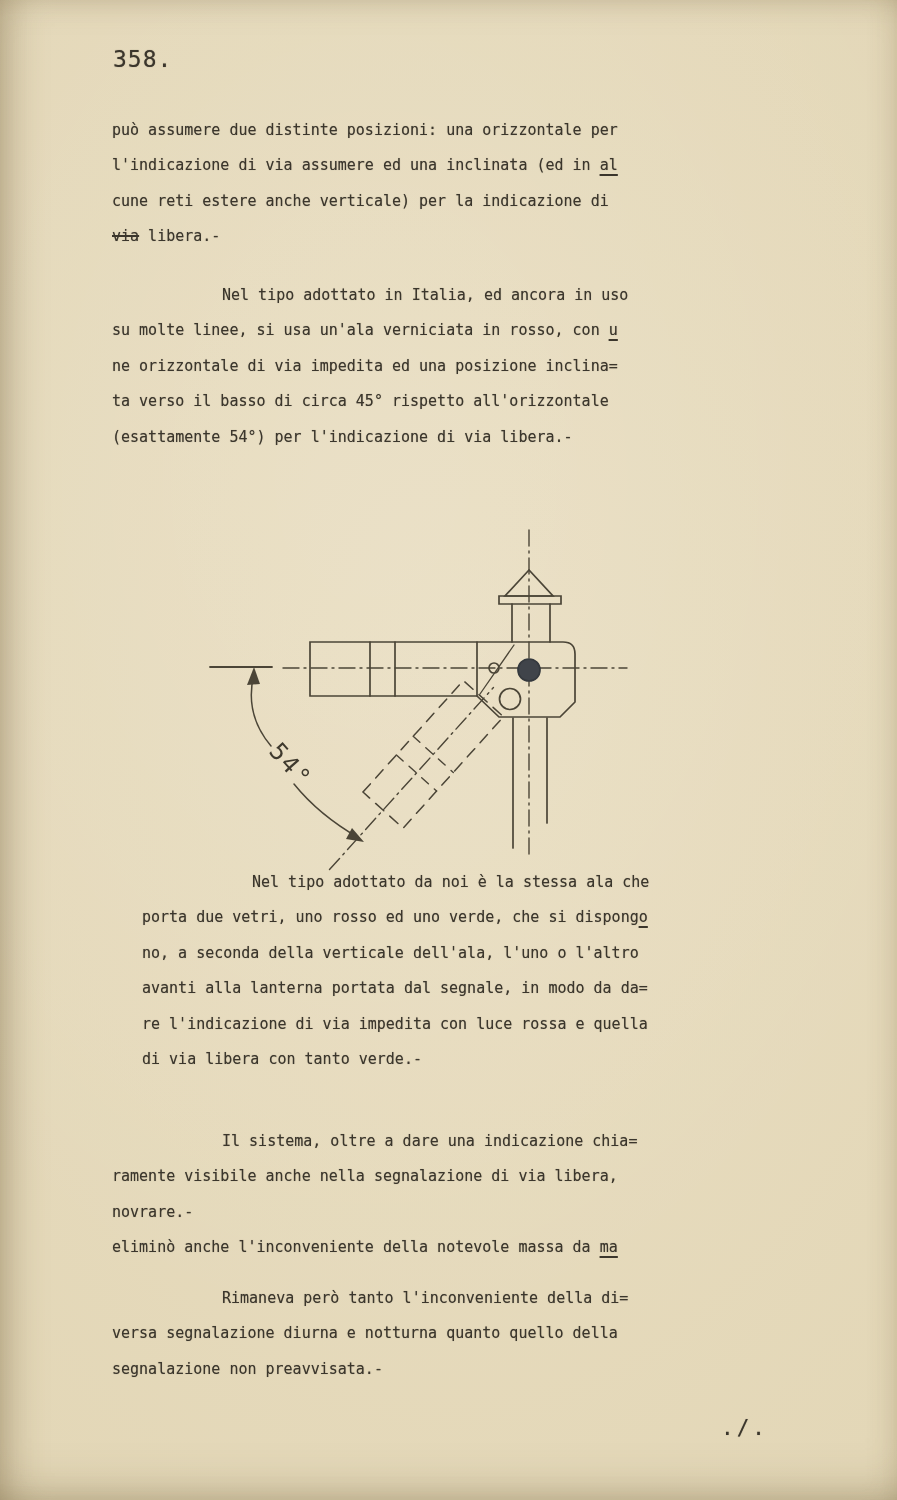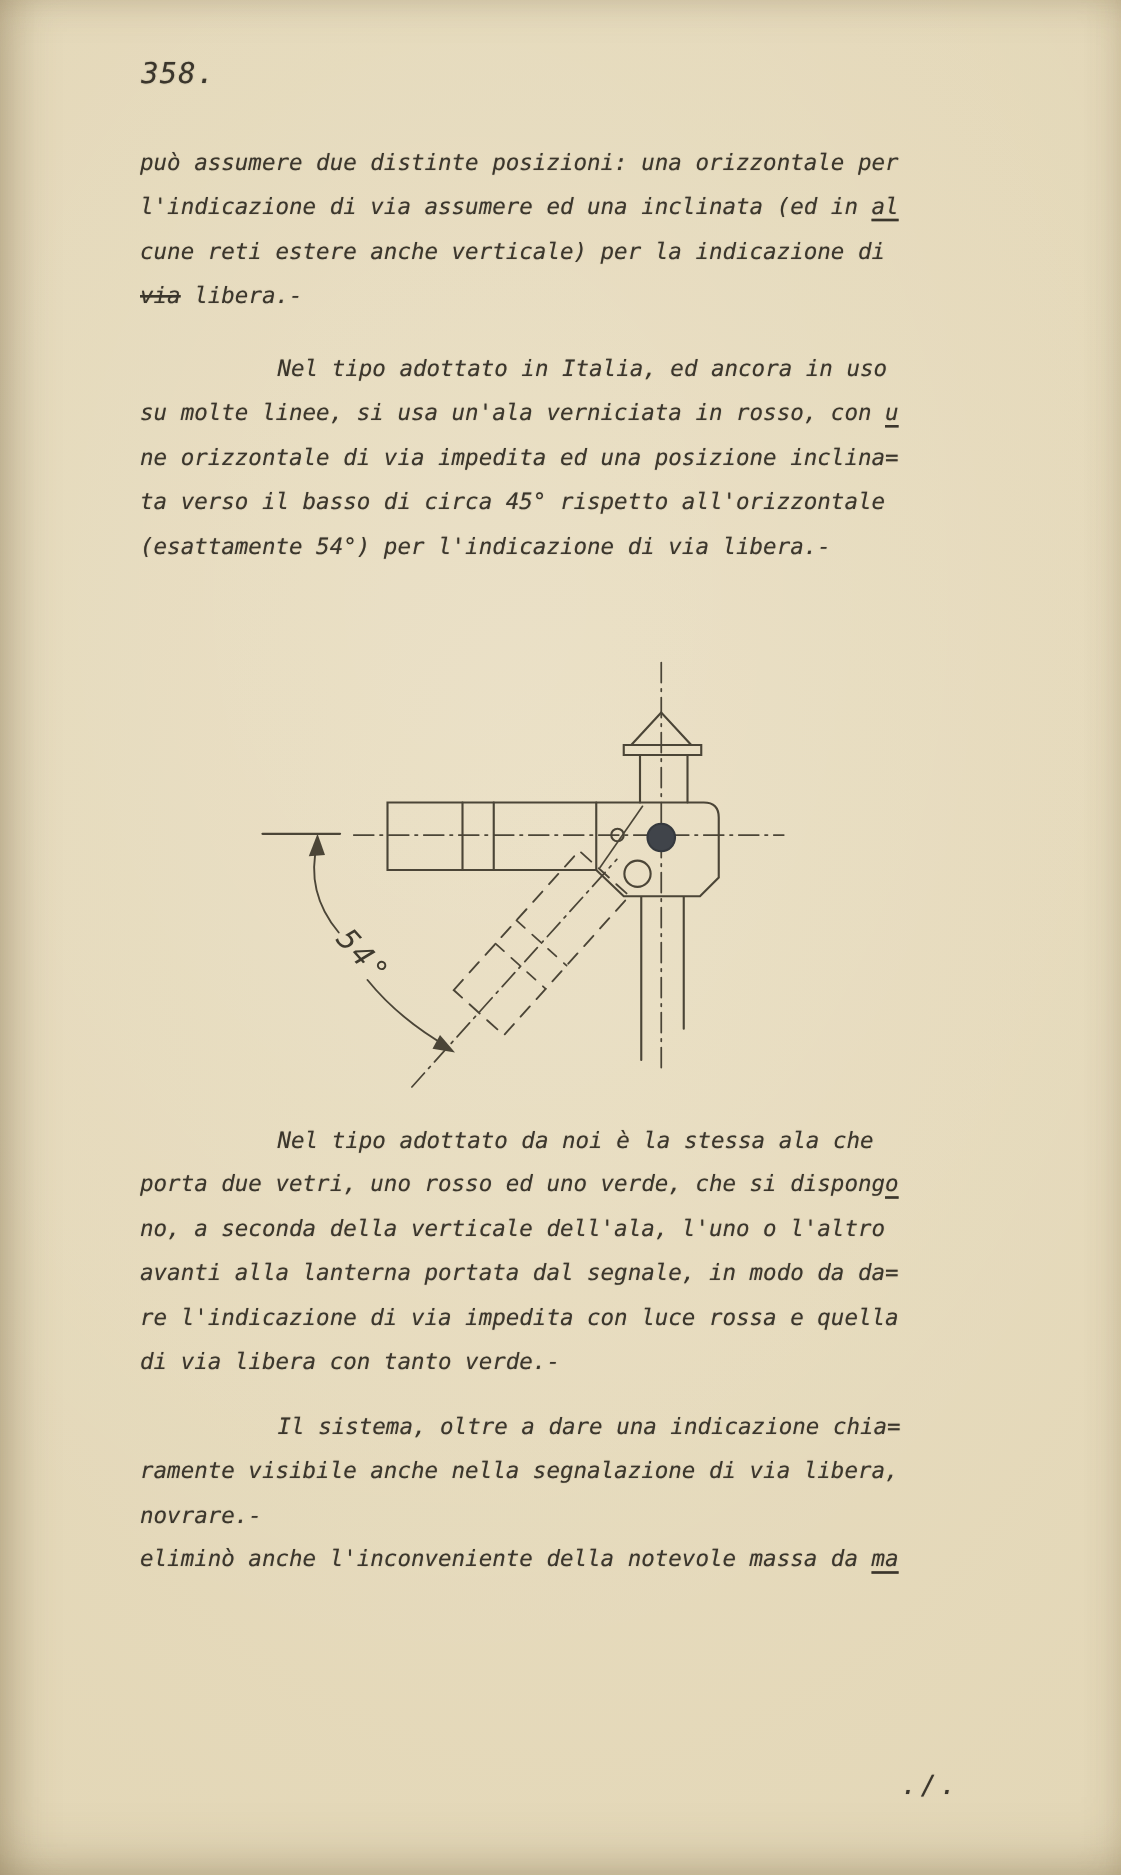--- a/index.html
+++ b/index.html
@@ -12,38 +12,37 @@
     position:relative;width:897px;height:1500px;overflow:hidden;
     background:
       radial-gradient(ellipse 120% 100% at 42% 32%, rgba(255,255,255,0.10), rgba(0,0,0,0) 60%),
       radial-gradient(ellipse 140% 120% at 50% 45%, #e9dec2 0%, #e3d7b7 55%, #d5c69f 100%);
     box-shadow:
       inset 28px 0 40px -22px rgba(110,90,55,0.40),
       inset -16px 0 34px -22px rgba(110,90,55,0.25),
       inset 0 -30px 50px -28px rgba(100,82,45,0.35),
       inset 0 22px 40px -28px rgba(115,95,60,0.22);
     color:#3b362c;
-    font-style:italic;
   }
   .page-number{
     position:absolute;left:113px;top:46px;
     font-size:23px;letter-spacing:1px;
     text-shadow:0 0 1px rgba(59,54,44,.55);
   }
   .paras{position:absolute;left:0;top:0;width:100%;height:100%;}
   .para{
     position:absolute;left:112px;width:730px;
-    font-size:18px;line-height:35.4px;
+    font-size:15px;line-height:35.4px;
     text-shadow:0 0 0.8px rgba(59,54,44,.5);
   }
   .para .line{white-space:pre;height:35.4px;}
   .para:not(:nth-child(1)) .line:first-child{text-indent:110px;}
   .para:nth-child(1){top:113px;}
   .para:nth-child(2){top:278px;}
-  .para:nth-child(3){top:895px;}
+  .para:nth-child(3){top:865px;margin-left:30px;}
   .para:nth-child(4){top:1124px;}
   .para:nth-child(5){top:1281px;}
   .seg.u{text-decoration:underline;text-underline-offset:4px;text-decoration-thickness:1.5px;}
   .seg.s{text-decoration:line-through;text-decoration-thickness:1.5px;text-align:right;}
   .figure{position:absolute;left:0;top:510px;width:897px;height:380px;}
   .figure *{vector-effect:non-scaling-stroke;}
   .cont-mark{
     position:absolute;left:721px;top:1416px;
     font-size:21px;letter-spacing:3px;
     text-shadow:0 0 0.8px rgba(59,54,44,.5);
@@ -77,20 +76,25 @@
         <div class="line"><span class="seg">avanti alla lanterna portata dal segnale, in modo da da=</span></div>
         <div class="line"><span class="seg">re l'indicazione di via impedita con luce rossa e quella</span></div>
         <div class="line"><span class="seg">di via libera con tanto verde.-</span></div>
       </div>
       <div class="para">
         <div class="line"><span class="seg">Il sistema, oltre a dare una indicazione chia=</span></div>
         <div class="line"><span class="seg">ramente visibile anche nella segnalazione di via libera,</span></div>
         <div class="line"><span class="seg">novrare.-</span></div>
         <div class="line"><span class="seg">eliminò anche l'inconveniente della notevole massa da </span><span class="seg u">ma</span></div>
       </div>
+      <div class="para">
+        <div class="line"><span class="seg">Rimaneva però tanto l'inconveniente della di=</span></div>
+        <div class="line"><span class="seg">versa segnalazione diurna e notturna quanto quello della</span></div>
+        <div class="line"><span class="seg">segnalazione non preavvisata.-</span></div>
+      </div>
     </div>
 
   <svg class="figure" viewBox="0 510 897 380" fill="none" stroke="#4b4537" stroke-width="1.7" stroke-linecap="round">
 
     <line x1="529" y1="530" x2="529" y2="856" stroke-dasharray="16 5 2 5" stroke-width="1.4"></line>
     <line x1="210" y1="667" x2="272" y2="667" stroke-width="1.8"></line>
     <line x1="283" y1="668" x2="627" y2="668" stroke-dasharray="16 5 2 5" stroke-width="1.4"></line>
 
     <path d="M529,570 L505,596 L553,596 Z"></path>
     <rect x="499" y="596" width="62" height="8"></rect>

